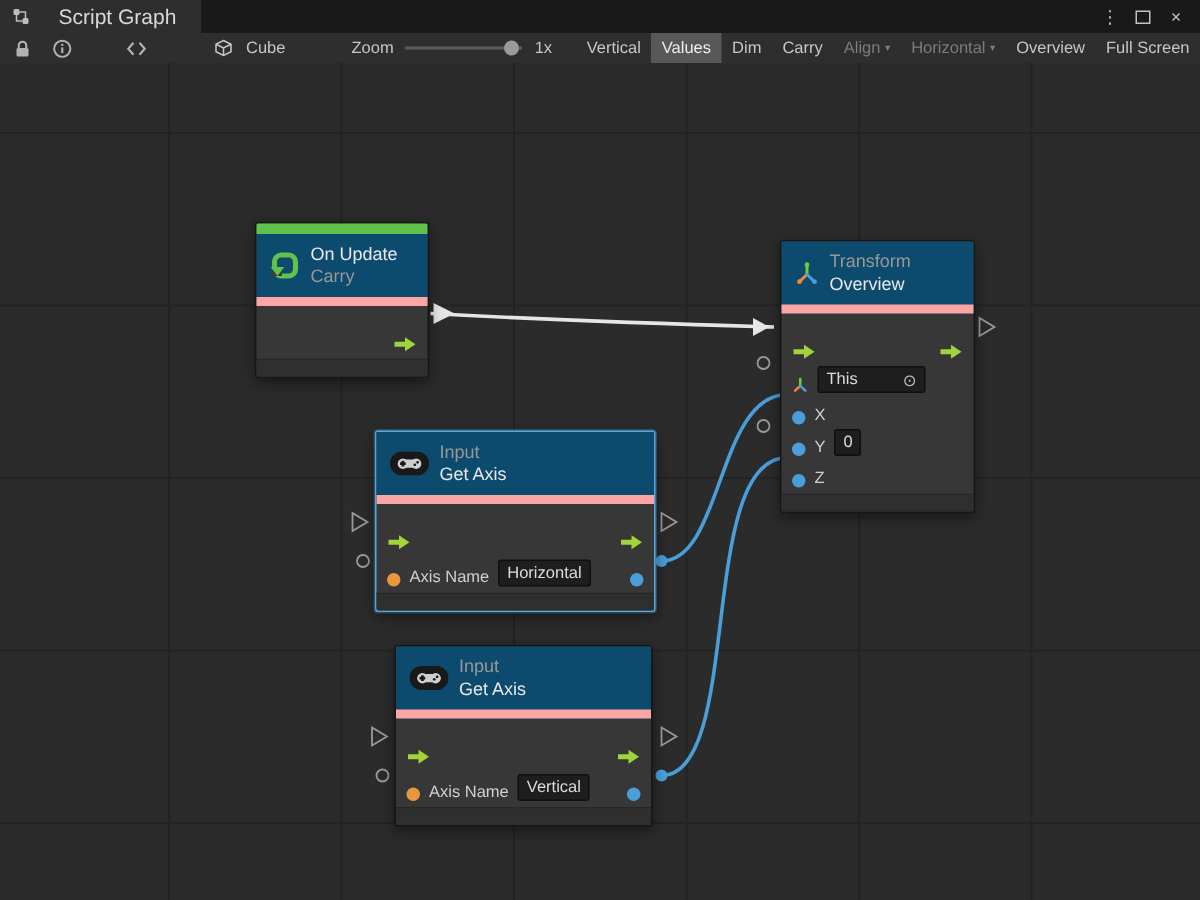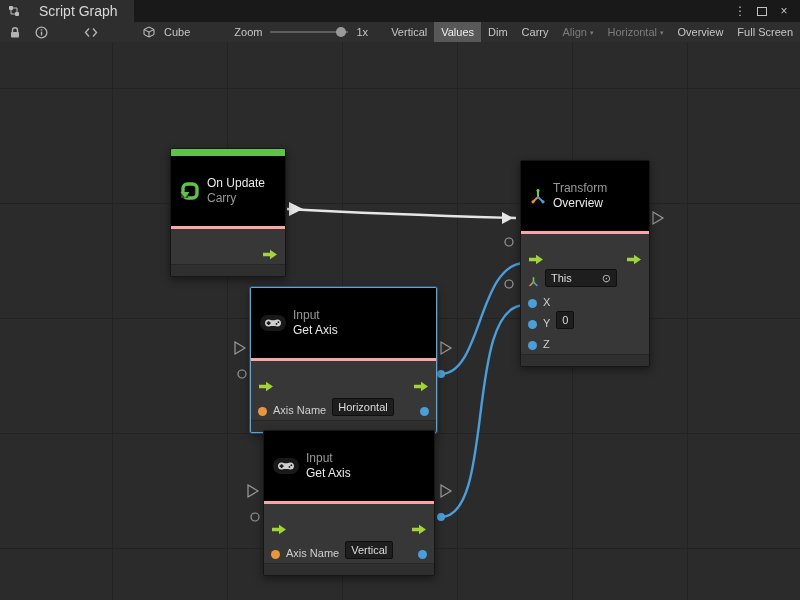--- a/index.html
+++ b/index.html
@@ -28,21 +28,21 @@
   .canvas{position:absolute;left:0;top:42px;width:800px;height:558px;background-color:#2b2b2b;
     background-image:linear-gradient(#232323 1px,transparent 1px),linear-gradient(90deg,#232323 1px,transparent 1px);
     background-size:115px 115px;background-position:-3px 46px}
   .wire-layer{position:absolute;inset:0;pointer-events:none}
   .wire-layer path.wire{pointer-events:auto}
 
   
   .node{position:absolute;border:1px solid #161616;background:#373737;border-radius:2px;box-shadow:0 3px 9px rgba(0,0,0,.45);font-size:11px;color:#d8d8d8}
   .node.selected{border-color:#56a8e0;box-shadow:0 0 0 1px rgba(86,168,224,.3),0 3px 9px rgba(0,0,0,.45)}
   .event-bar{height:7px;background:#5fc24b;border-radius:1px 1px 0 0}
-  .node-header{display:flex;align-items:center;gap:7px;padding:20px 9px;background:#000000;border-bottom:3px solid #fca5a5}
+  .node-header{display:flex;align-items:center;gap:7px;padding:6px 9px;background:#0c4a6e;border-bottom:6px solid #fca5a5}
   .titles{display:flex;flex-direction:column;line-height:1.25}
   .title{font-size:12px;color:#e9e9e9}
   .subtitle{font-size:12px;color:#989898}
   .node-body{padding:4px 0}
   .nrow{display:flex;align-items:flex-end;padding:0 7px;gap:6px;height:21px}
   .nrow.flow{height:27px}
   .spacer{flex:1}
   .node-footer{height:11px;background:#2f2f2f;border-top:1px solid #272727;border-radius:0 0 2px 2px}
   .dot{width:9px;height:9px;border-radius:50%;flex:none}
   .dot.blue{background:#4a9eda}

